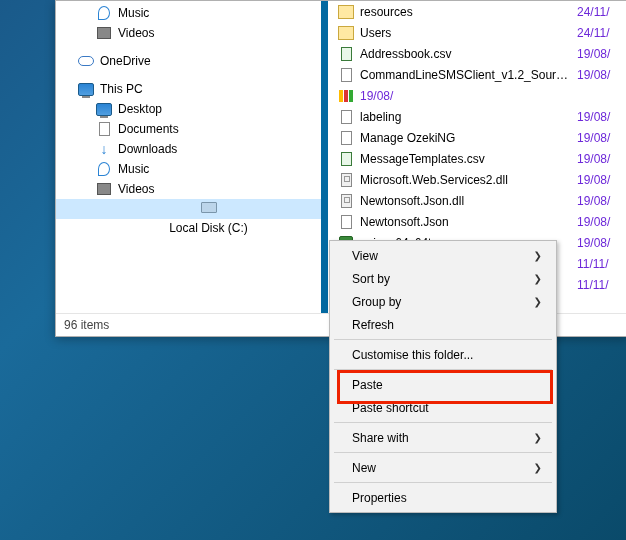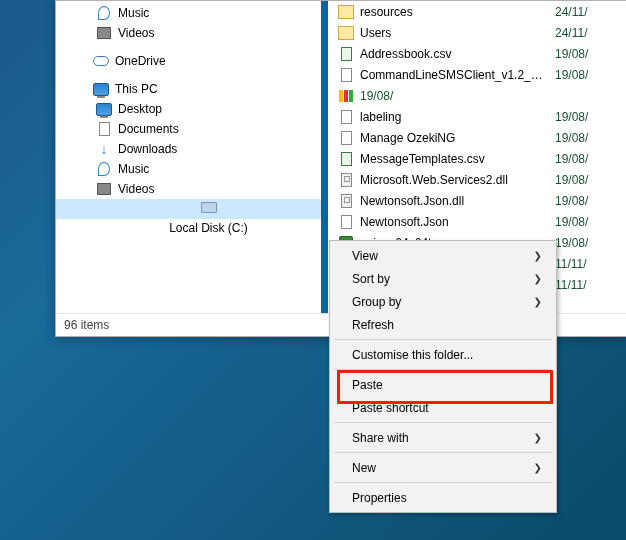--- a/index.html
+++ b/index.html
@@ -22,21 +22,21 @@
   .tree{
     width:265px;border-right:7px solid #0369a1;
     overflow:auto;padding-top:2px;
   }
   .tree-item{
     display:flex;align-items:center;height:20px;
     padding-left:18px;gap:6px;cursor:default;
   }
   .tree-item.selected{background:#cce8ff;flex-direction:column;}
   .tree-item .label{white-space:nowrap;}
-  .ind1{padding-left:37px;}
+  .ind1{padding-left:22px;}
   .ind2{padding-left:40px;}
   .spacer{height:8px;}
   .icon{width:16px;height:16px;flex:0 0 16px;
         display:flex;align-items:center;justify-content:center;}
   
   .i-monitor{background:linear-gradient(#2a83d4,#519fe0);border:1px solid #1a5a8a;border-radius:2px;height:11px;width:14px;position:relative;}
   .i-monitor::after{content:"";position:absolute;bottom:-3px;left:3px;width:8px;height:2px;background:#888;}
   .i-disk{background:#bcd5ea;border:1px solid #7a95aa;height:9px;width:14px;border-radius:1px;}
   .i-net{width:0;height:0;border-left:7px solid transparent;border-right:7px solid transparent;border-bottom:9px solid #3ba4d8;}
   .i-cloud{width:14px;height:8px;border:1px solid #3a79c4;border-radius:6px;}
@@ -51,21 +51,21 @@
   .i-app{background:#fff;border:1px solid #888;height:12px;width:9px;}
   .i-fol{background:#ffe9a3;border:1px solid #caa83e;height:12px;width:14px;}
   .i-sig{width:4px;height:12px;background:#d33;position:relative;}
   .i-sig::before{content:"";position:absolute;left:-5px;width:4px;height:12px;background:#fb0;}
   .i-sig::after{content:"";position:absolute;left:5px;width:4px;height:12px;background:#3a3;}
   .i-ng{background:#3a8a3a;border:1px solid #246324;height:12px;width:12px;border-radius:2px;}
 
   .files{flex:1;overflow:auto;}
   .file-row{display:flex;align-items:center;height:21px;gap:6px;}
   .file-row .name{flex:1;padding-left:0;white-space:nowrap;overflow:hidden;text-overflow:ellipsis;}
-  .file-row .date{width:50px;text-align:left;color:#14532d;padding-right:22px;}
+  .file-row .date{width:50px;text-align:left;color:#6d28d9;padding-right:0;}
   .file-row .icon{margin-left:10px;}
 
   .status{height:22px;border-top:1px solid #e5e5e5;
           display:flex;align-items:center;padding:0 8px;color:#444;}
 
   
   .ctx{
     position:absolute;left:329px;top:240px;
     width:222px;background:#f2f2f2;border:1px solid #bcbcbc;
     box-shadow:2px 2px 4px rgba(0,0,0,.25);

